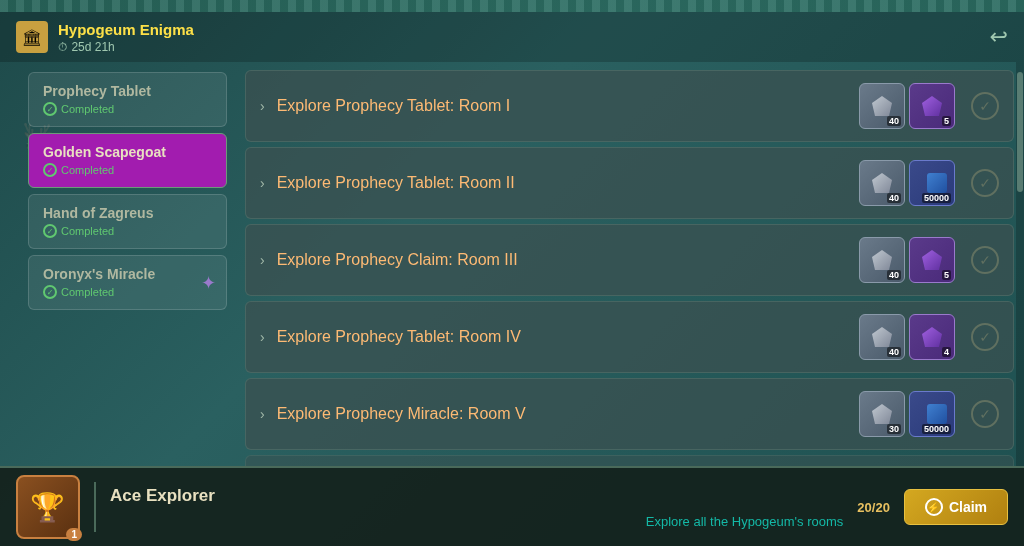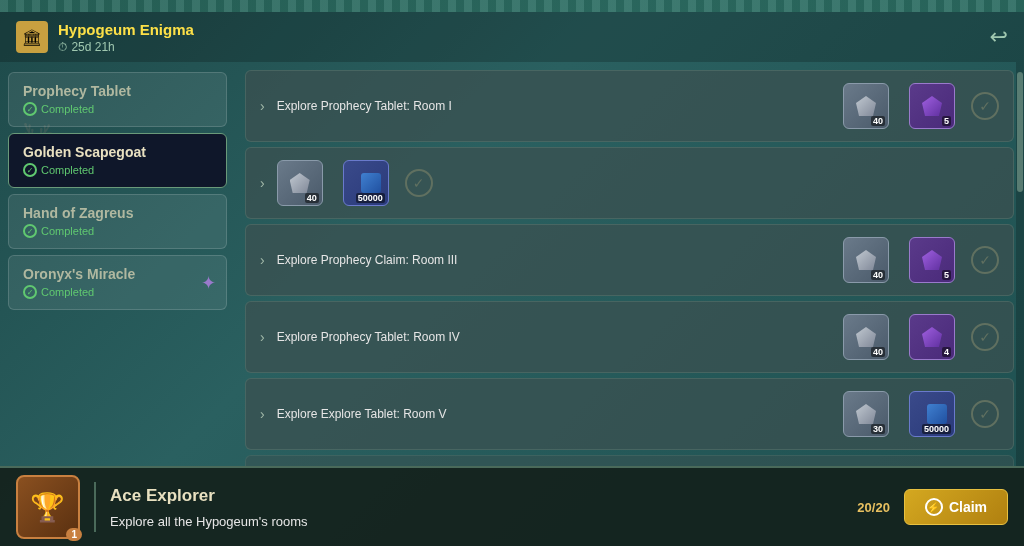--- a/index.html
+++ b/index.html
@@ -98,24 +98,25 @@
       flex-direction: column;
       gap: 6px;
       overflow-y: auto;
     }
 
     .sidebar-item {
       border-radius: 6px;
       padding: 10px 14px;
       cursor: pointer;
       position: relative;
+      margin-left: 20px;
     }
 
     .sidebar-item.active {
-      background: #0f172a;
+      background: #a21caf;
       border: 1px solid #6a9a7a;
     }
 
     .sidebar-item.inactive {
       background: rgba(255,255,255,0.08);
       border: 1px solid rgba(255,255,255,0.15);
     }
 
     .sidebar-item-title {
       font-size: 14px;
@@ -180,28 +181,28 @@
     }
 
     .task-chevron {
       color: #a0b8a8;
       font-size: 14px;
       margin-right: 12px;
       flex-shrink: 0;
     }
 
     .task-name {
-      color: #e5e5e5;
-      font-size: 12px;
+      color: #fdba74;
+      font-size: 16px;
       flex: 1;
     }
 
     .task-rewards {
       display: flex;
-      gap: 20px;
+      gap: 4px;
       margin-right: 16px;
     }
 
     .reward-item {
       width: 46px;
       height: 46px;
       border-radius: 6px;
       display: flex;
       flex-direction: column;
       align-items: center;
@@ -324,22 +325,23 @@
       gap: 8px;
     }
 
     .bottom-title {
       color: #e8e0c0;
       font-size: 17px;
       font-weight: bold;
     }
 
     .bottom-subtitle {
-      color: #e5e5e5;
+      color: #14b8a6;
       font-size: 13px;
+      text-align: right;
     }
 
     .bottom-progress-area {
       display: flex;
       gap: 12px;
     }
 
     .progress-text {
       color: #e8c060;
       font-size: 13px;
@@ -481,20 +483,21 @@
           <div class="reward-item purple-gem">
             <div class="gem-purple"></div>
             <div class="reward-count">5</div>
           </div>
         </div>
         <div class="task-complete-icon">✓</div>
       </div>
 
       <div class="task-row">
         <div class="task-chevron">›</div>
+        <div class="task-name">Explore Prophecy Tablet: Room II</div>
         <div class="task-rewards">
           <div class="reward-item gray-gem">
             <div class="gem-gray"></div>
             <div class="reward-count">40</div>
           </div>
           <div class="reward-item blue-gem">
             <div class="gem-blue-round"></div>
             <div class="reward-count">50000</div>
           </div>
         </div>
@@ -528,21 +531,21 @@
           <div class="reward-item purple-gem">
             <div class="gem-purple"></div>
             <div class="reward-count">4</div>
           </div>
         </div>
         <div class="task-complete-icon">✓</div>
       </div>
 
       <div class="task-row">
         <div class="task-chevron">›</div>
-        <div class="task-name">Explore Explore Tablet: Room V</div>
+        <div class="task-name">Explore Prophecy Miracle: Room V</div>
         <div class="task-rewards">
           <div class="reward-item gray-gem">
             <div class="gem-gray"></div>
             <div class="reward-count">30</div>
           </div>
           <div class="reward-item blue-gem">
             <div class="gem-blue-round"></div>
             <div class="reward-count">50000</div>
           </div>
         </div>

